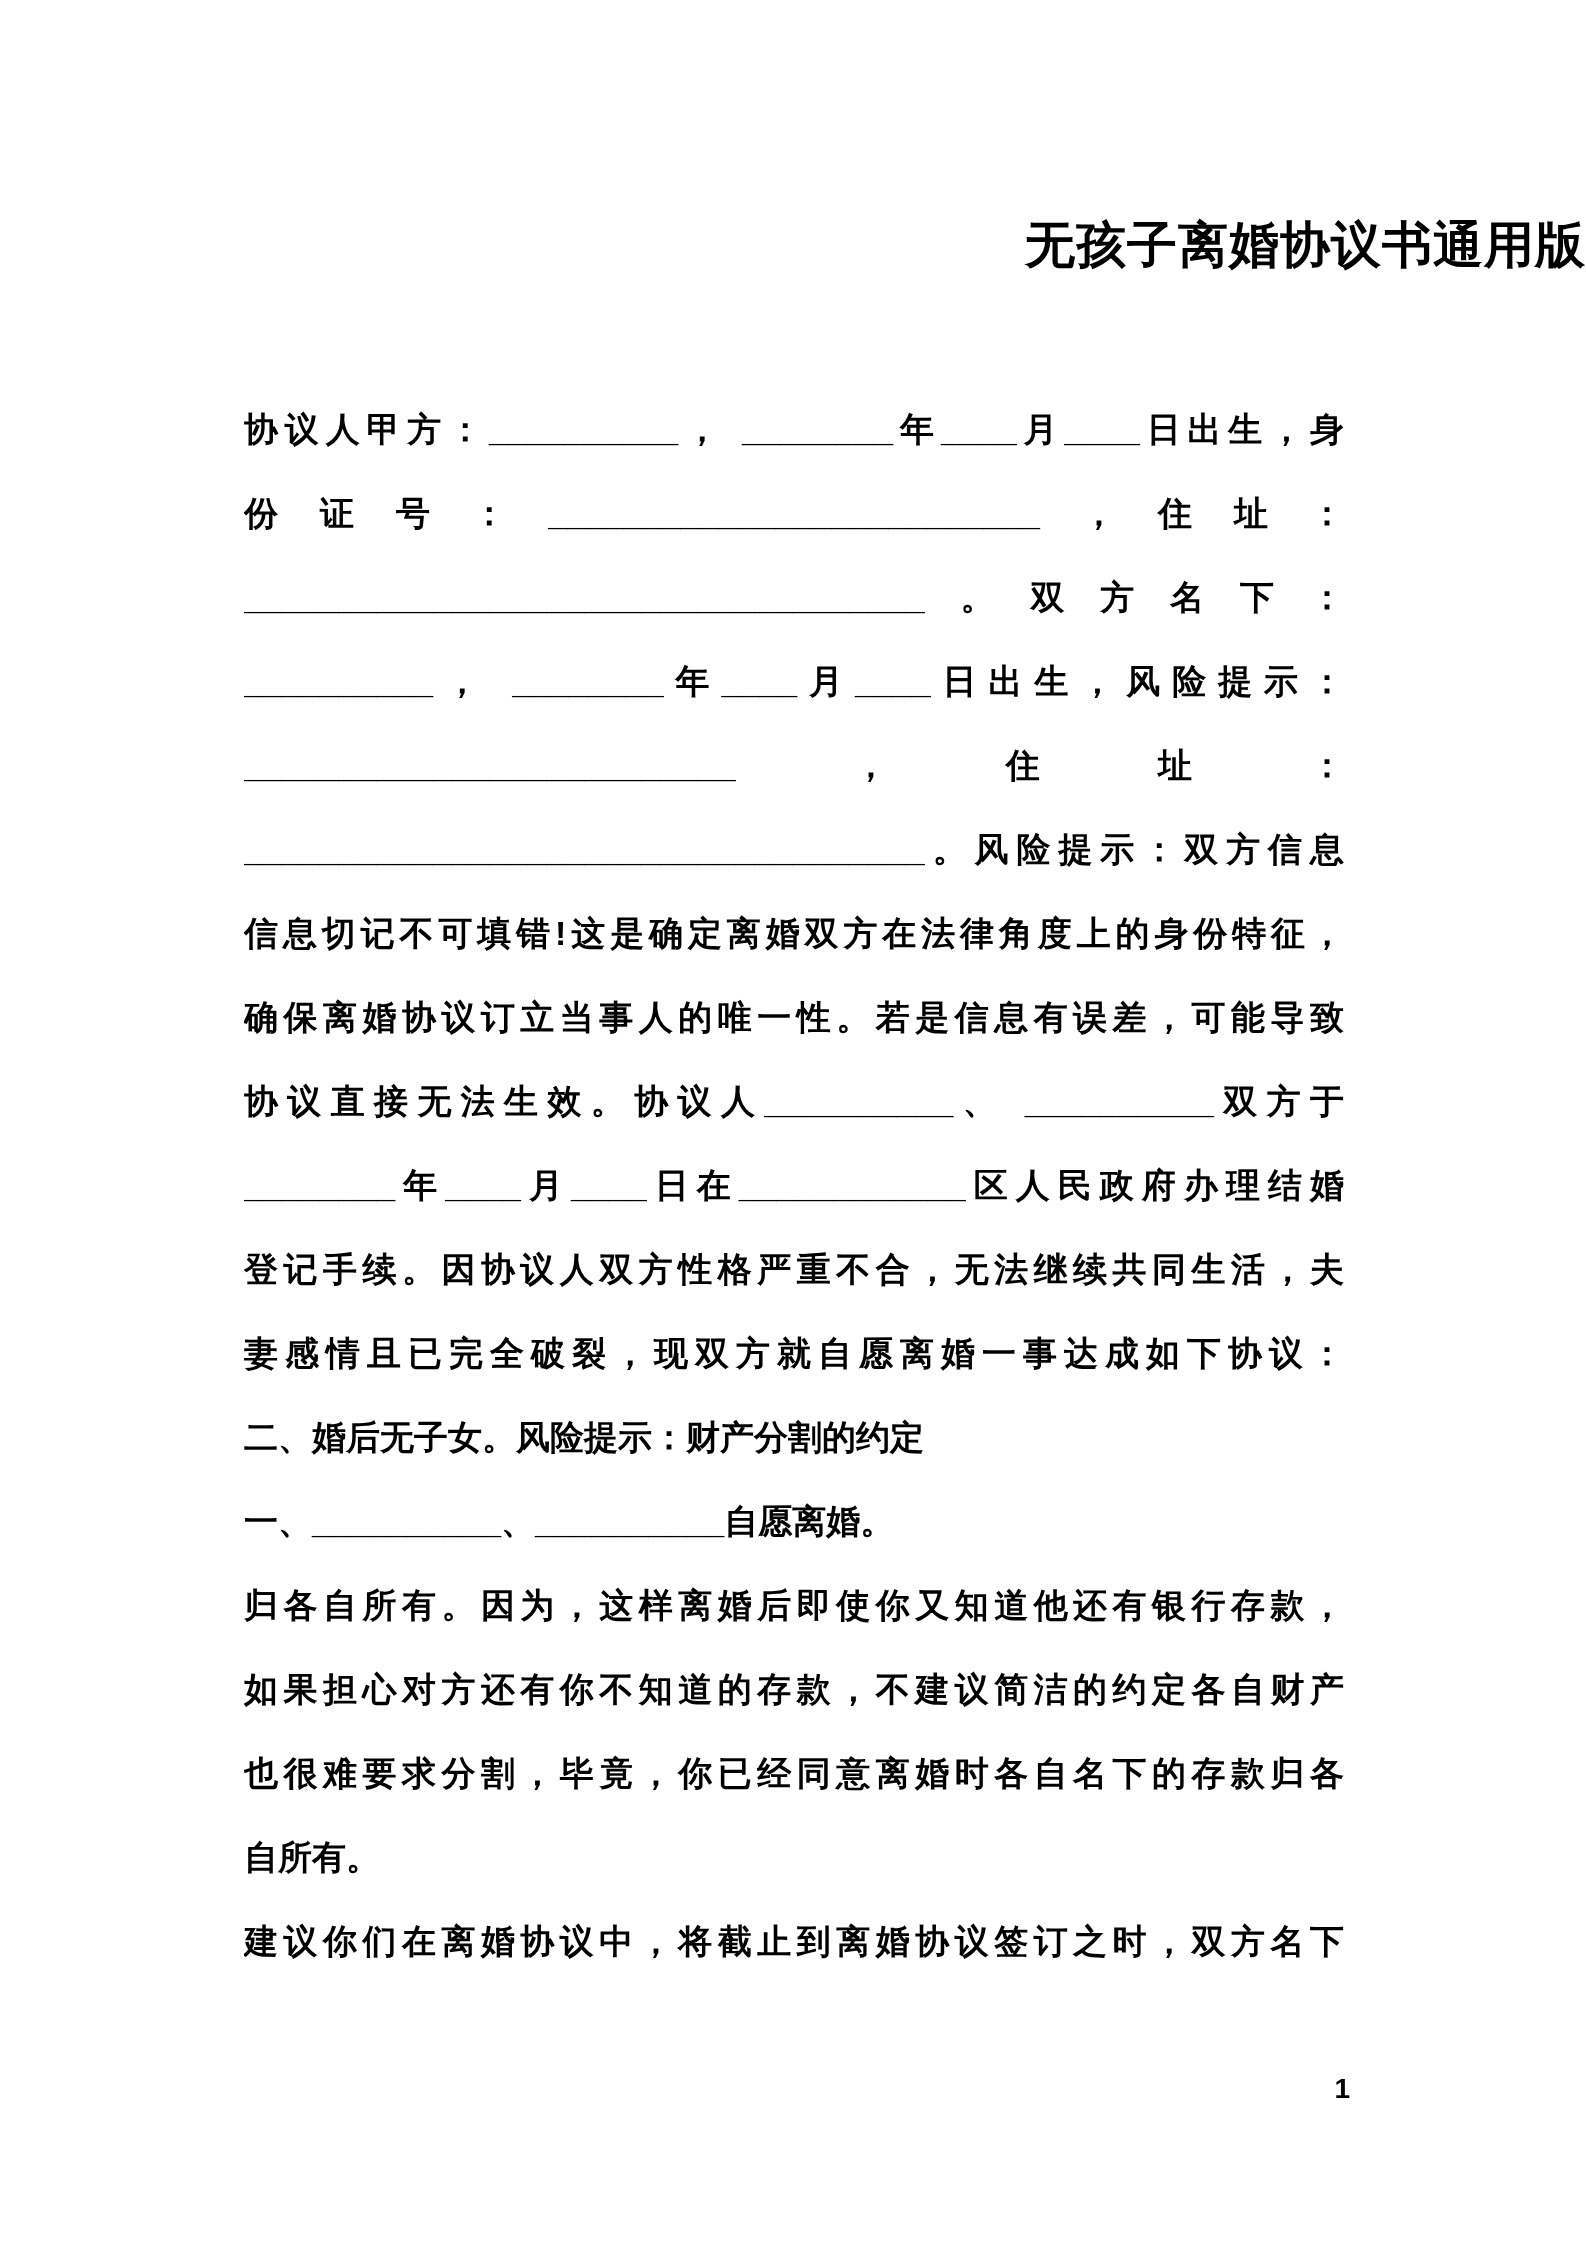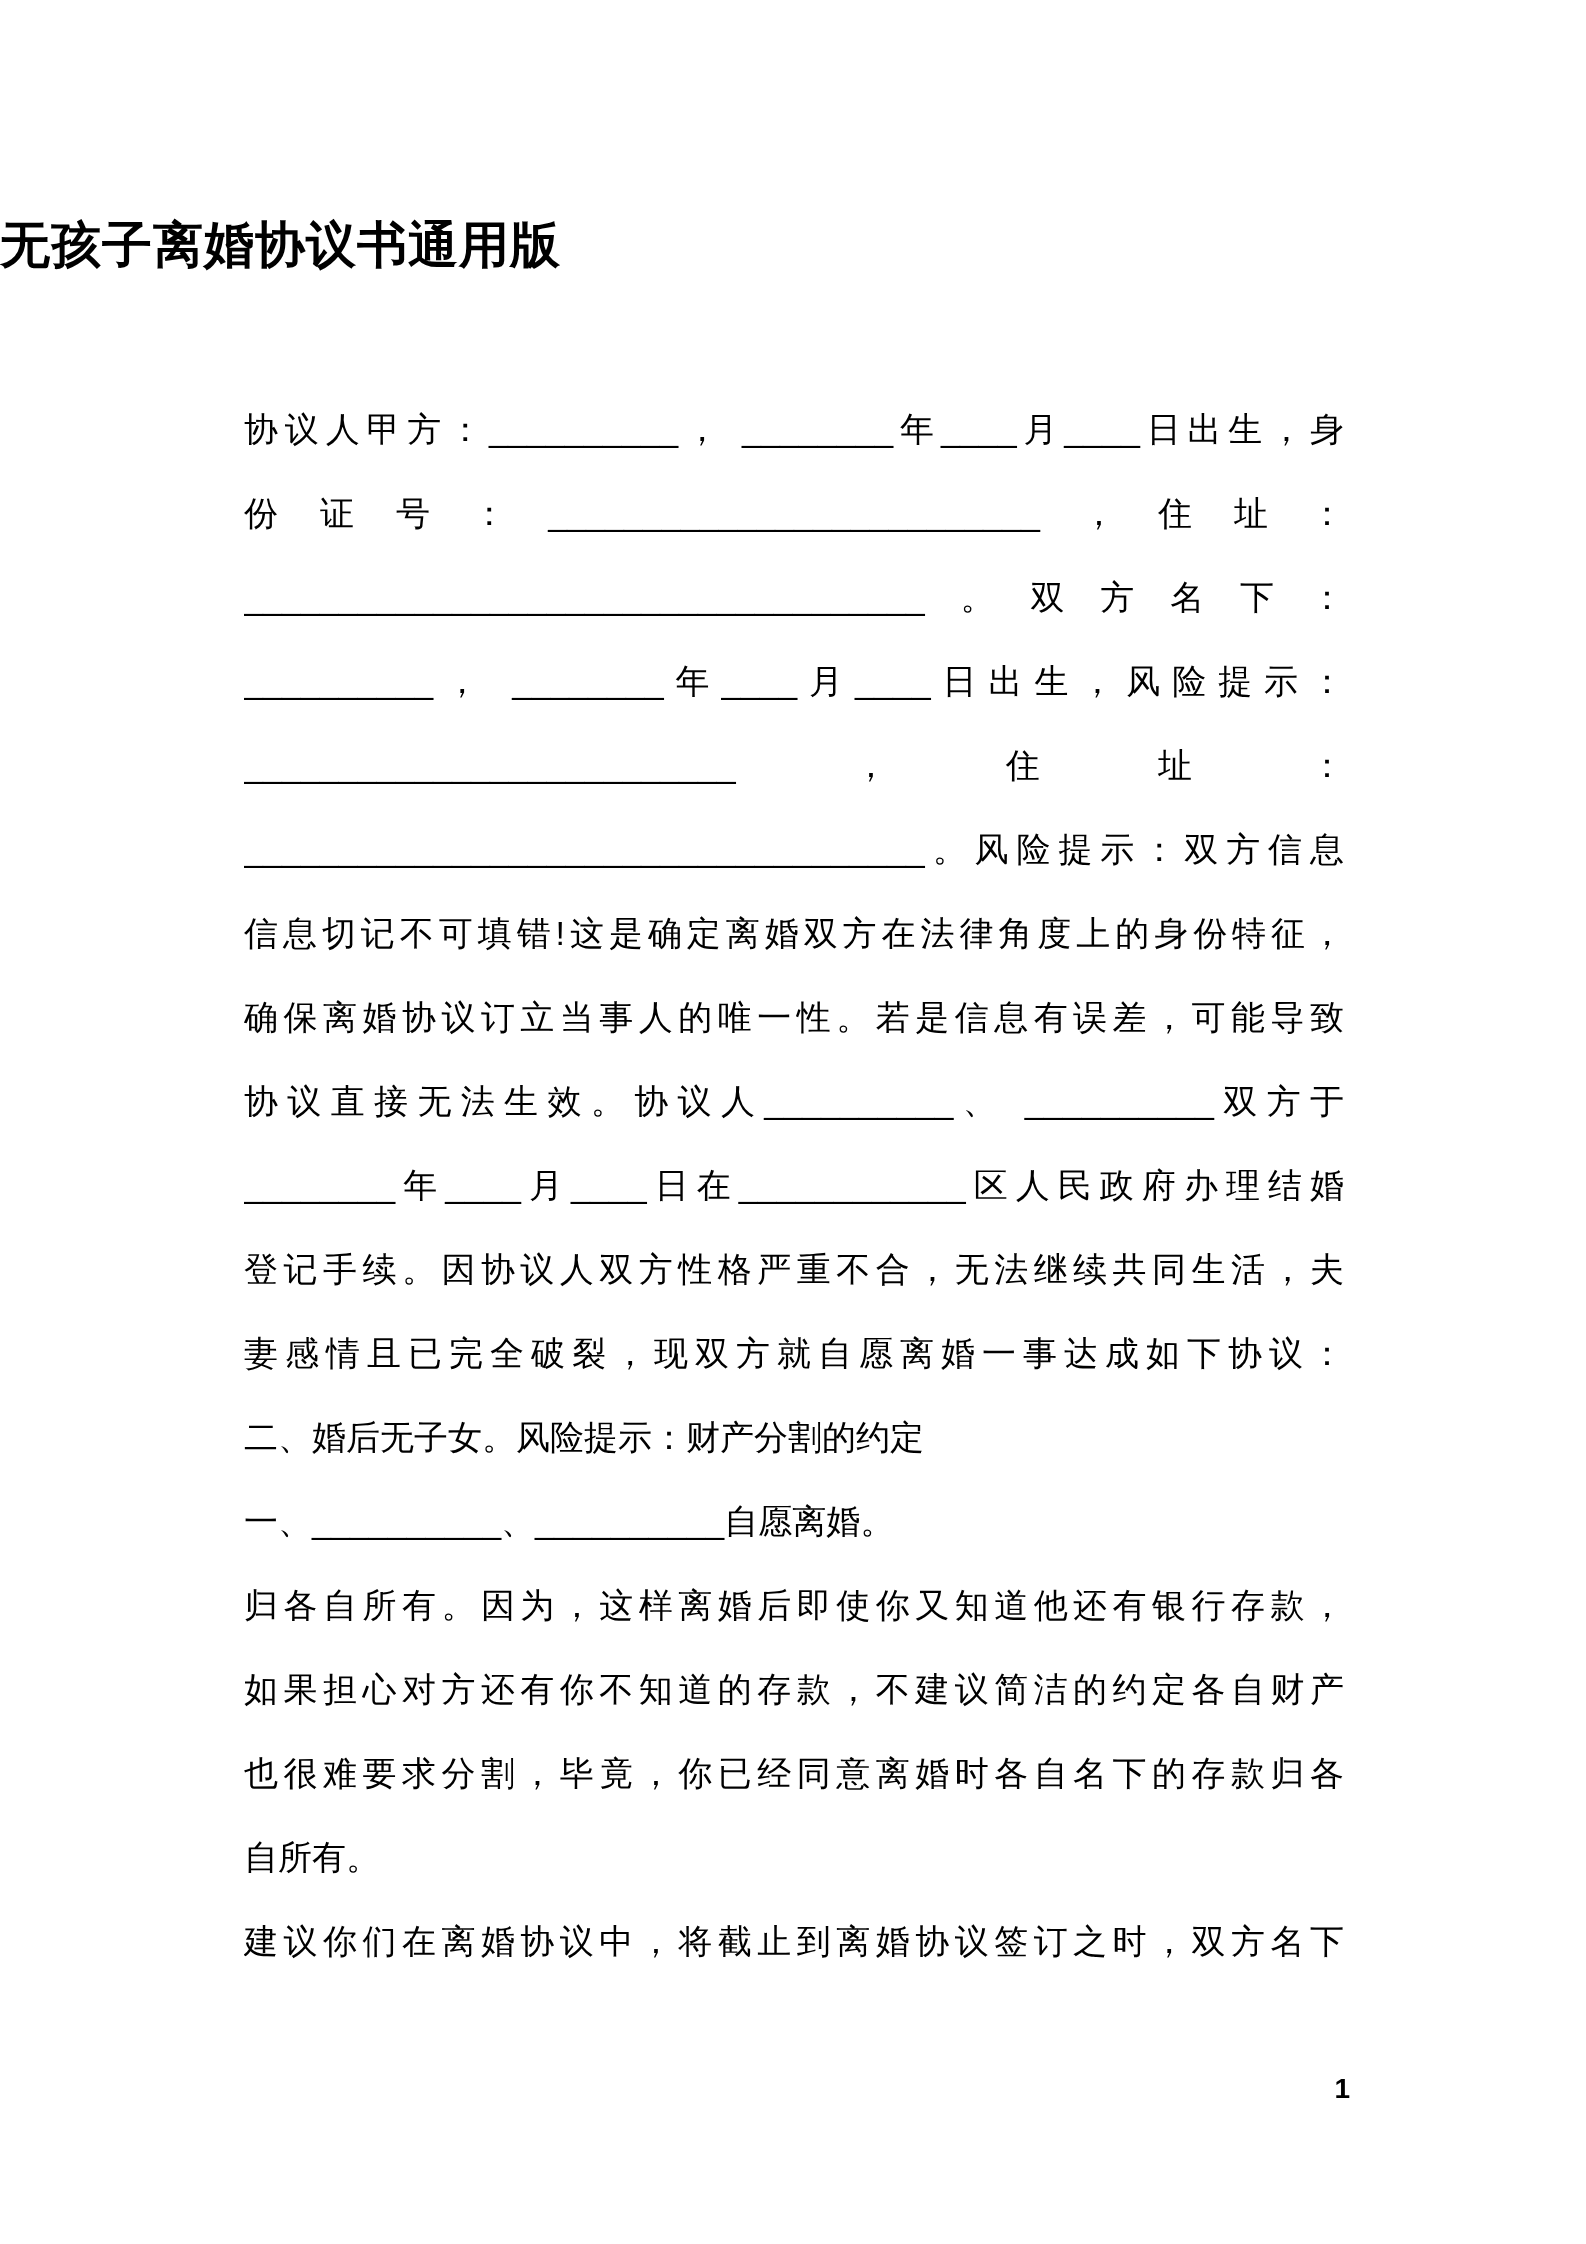--- a/index.html
+++ b/index.html
@@ -11,34 +11,35 @@
     position: relative;
     width: 1586px;
     height: 2244px;
     background: #ffffff;
     color: #000000;
     overflow: hidden;
     font-family: "Liberation Sans", sans-serif;
   }
   .doc-title {
     margin: 218px 0 0 0;
-    text-align: left;
+    text-align: right;
     font-size: 50px;
     line-height: 54px;
     font-weight: bold;
     letter-spacing: 1px;
+    padding-left: 43px;
   }
   .doc-body {
     margin: 115px 242px 0 244px; 
   }
   .doc-line {
     height: 84px;
     line-height: 84px;
     font-size: 34px;
-    font-weight: normal;
+    font-weight: bold;
     white-space: nowrap;
     overflow: hidden;
     text-align: justify;
     text-align-last: left;
   }
   .doc-line.jf {
     text-align-last: justify;
     -moz-text-align-last: justify;
     text-justify: inter-character;
   }

